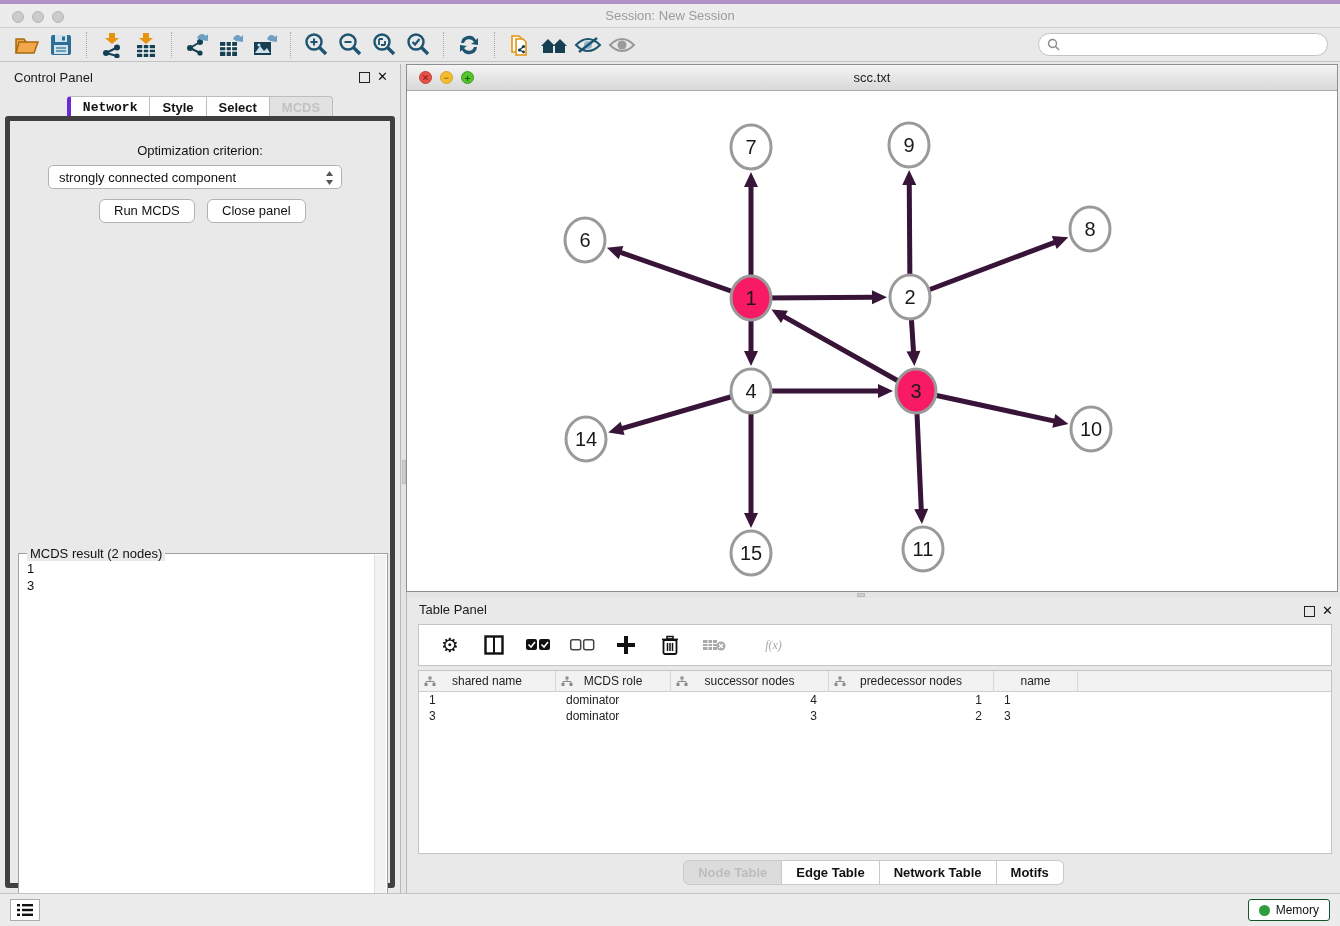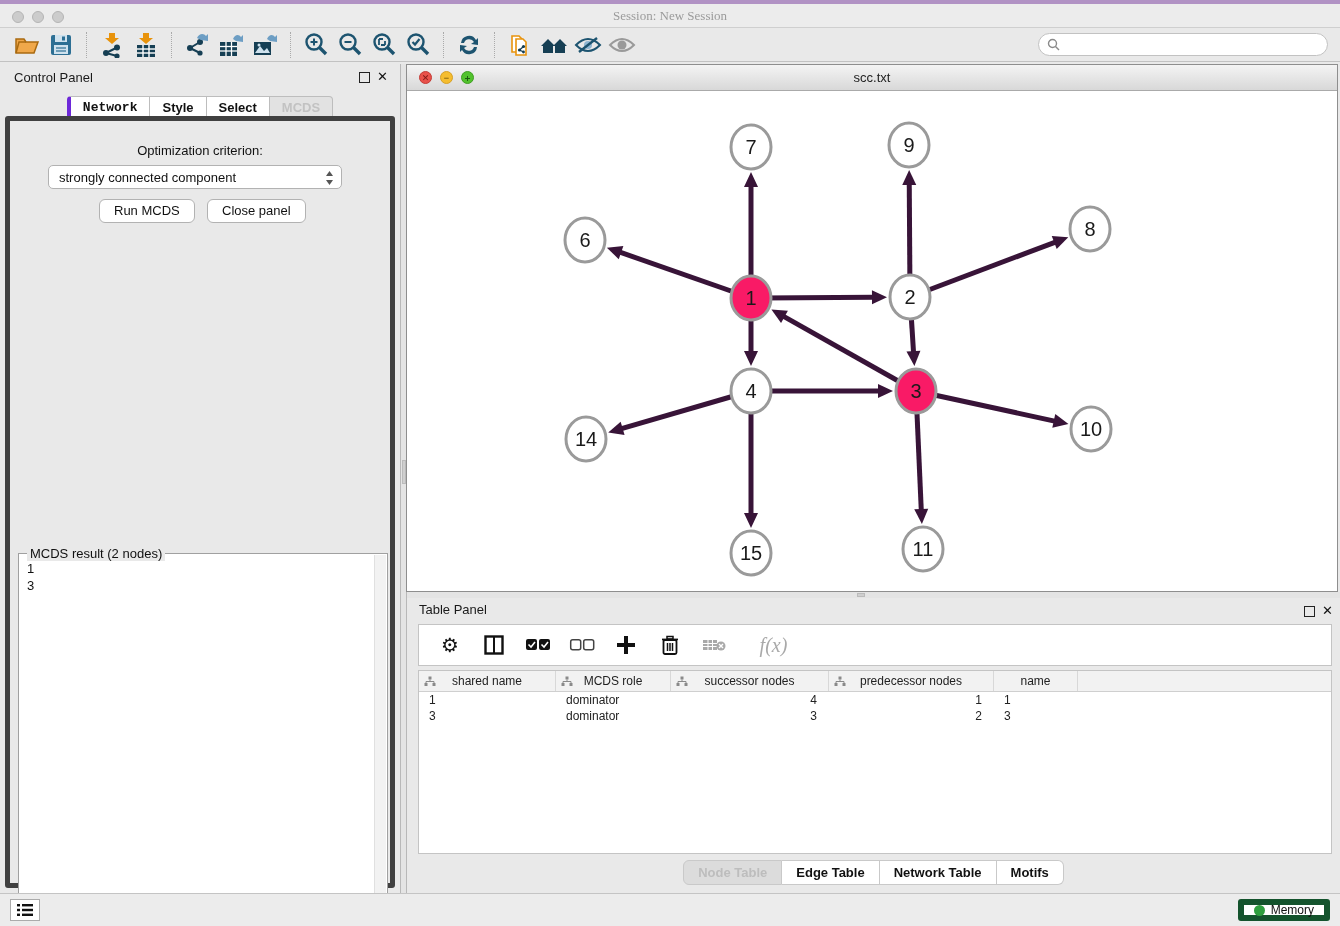--- a/index.html
+++ b/index.html
@@ -3,21 +3,21 @@
 <meta charset="utf-8">
 <style>
   * { margin:0; padding:0; box-sizing:border-box; }
   html,body { width:1340px; height:926px; }
   body { font-family:"Liberation Sans","DejaVu Sans",sans-serif; background:#e9e9e9; position:relative; overflow:hidden; }
   .abs { position:absolute; }
 
   
   #top-strip { left:0; top:0; width:1340px; height:4px; background:#b192c4; }
   #titlebar { left:0; top:4px; width:1340px; height:24px; background:#ececec; border-bottom:1px solid #cfcfcf; }
-  #titlebar .title { width:100%; text-align:center; line-height:24px; font-size:13px; color:#9b9b9b;font-family:Liberation Serif, serif; }
+  #titlebar .title { width:100%; text-align:center; line-height:24px; font-size:13px; color:#9b9b9b; }
   .traffic { position:absolute; top:7px; width:12px; height:12px; border-radius:50%; background:#cccccc; border:1px solid #b5b5b5; }
 
   
   #toolbar { left:0; top:28px; width:1340px; height:34px; background:#e9e9e9; border-bottom:1px solid #c2c2c2; display:flex; align-items:center; padding-left:10px; }
   .tb-btn { width:34px; height:30px; display:flex; align-items:center; justify-content:center; cursor:default; }
   .tb-sep { width:1px; height:26px; margin:0 8px; border-left:1px dotted #aaaaaa; }
   .glyph { font-family:"DejaVu Sans",sans-serif; }
   #search-box { position:absolute; right:12px; top:33px; width:290px; height:23px; background:#ffffff; border:1px solid #c2c2c2; border-radius:12px; display:flex; align-items:center; padding:0 8px; }
   #search-box input { border:none; outline:none; flex:1; font-size:12px; margin-left:5px; background:transparent; }
 
@@ -53,37 +53,37 @@
   #net-titlebar { position:absolute; left:0; top:0; width:100%; height:26px; background:linear-gradient(#f4f4f4,#d8d8d8); border-bottom:1px solid #aaaaaa; }
   #net-titlebar .title { width:100%; text-align:center; line-height:26px; font-size:13px; color:#222; }
   .dot { position:absolute; top:6px; width:13px; height:13px; border-radius:50%; text-align:center; line-height:12px; font-size:9px; font-weight:bold; }
   #net-canvas { position:absolute; left:0; top:26px; width:930px; height:500px; background:#ffffff; }
 
   
   #table-panel { left:407px; top:598px; width:933px; height:295px; background:#e9e9e9; }
   #tp-header .pane-title { position:absolute; left:12px; top:4px; font-size:13px; color:#1a1a1a; }
   #tp-toolbar { position:absolute; left:11px; top:26px; width:914px; height:42px; background:#ffffff; border:1px solid #c4c4c4; display:flex; align-items:center; gap:18px; padding-left:18px; }
   .tp-icon { display:flex; align-items:center; justify-content:center; width:26px; height:26px; }
-  #fx-icon { font-family:"Liberation Serif","DejaVu Serif",serif; font-style:italic; font-size:20px; color:#a9a9a9;margin-left:13px; }
+  #fx-icon { font-family:"Liberation Serif","DejaVu Serif",serif; font-style:italic; font-size:12px; color:#a9a9a9;margin-left:13px; }
   #tp-table { position:absolute; left:11px; top:72px; width:914px; height:184px; background:#ffffff; border:1px solid #c4c4c4; overflow:hidden; }
   #tp-thead { display:flex; height:21px; background:#f2f2f2; border-bottom:1px solid #cfcfcf; }
   .th { position:relative; display:flex; align-items:center; justify-content:center; font-size:12px; color:#222; border-right:1px solid #d8d8d8; }
   .th svg { position:absolute; left:5px; top:5px; }
   .tr { display:flex; height:16px; font-size:12px; color:#222; }
   .td { overflow:hidden; white-space:nowrap; }
   #tp-tabs { position:absolute; left:0; top:262px; width:100%; display:flex; justify-content:center; }
   .bottom-tab { font-size:13px; font-weight:700; padding:4px 14px; background:#ffffff; border:1px solid #c9c9c9; border-left:none; color:#111; }
   .bottom-tab:first-child { border-left:1px solid #c9c9c9; border-radius:6px 0 0 6px; }
   .bottom-tab:last-child { border-radius:0 6px 6px 0; }
   .bottom-tab.active { background:#dcdcdc; color:#bdbdbd; }
 
   
   #statusbar { left:0; top:893px; width:1340px; height:33px; background:#ececec; border-top:1px solid #c4c4c4; }
   #list-btn { position:absolute; left:10px; top:5px; width:30px; height:22px; background:#ffffff; border:1px solid #ababab; display:flex; align-items:center; justify-content:center; }
-  #memory-btn { position:absolute; right:10px; top:5px; height:22px; background:#ffffff; border:6px solid #14532d; border-radius:3px; display:flex; align-items:center; padding:0 10px; gap:6px; font-size:12px; color:#111; }
+  #memory-btn { position:absolute; right:10px; top:5px; height:22px; background:#ffffff; border:1px solid #14532d; border-radius:3px; display:flex; align-items:center; padding:0 10px; gap:6px; font-size:12px; color:#111; }
   #memory-dot { width:11px; height:11px; border-radius:50%; background:#2e9e3e; }
 </style>
 </head>
 <body>
 
 <div id="top-strip" class="abs"></div>
 <div id="titlebar" class="abs">
   <span class="traffic" style="left:12px"></span>
   <span class="traffic" style="left:32px"></span>
   <span class="traffic" style="left:52px"></span>

